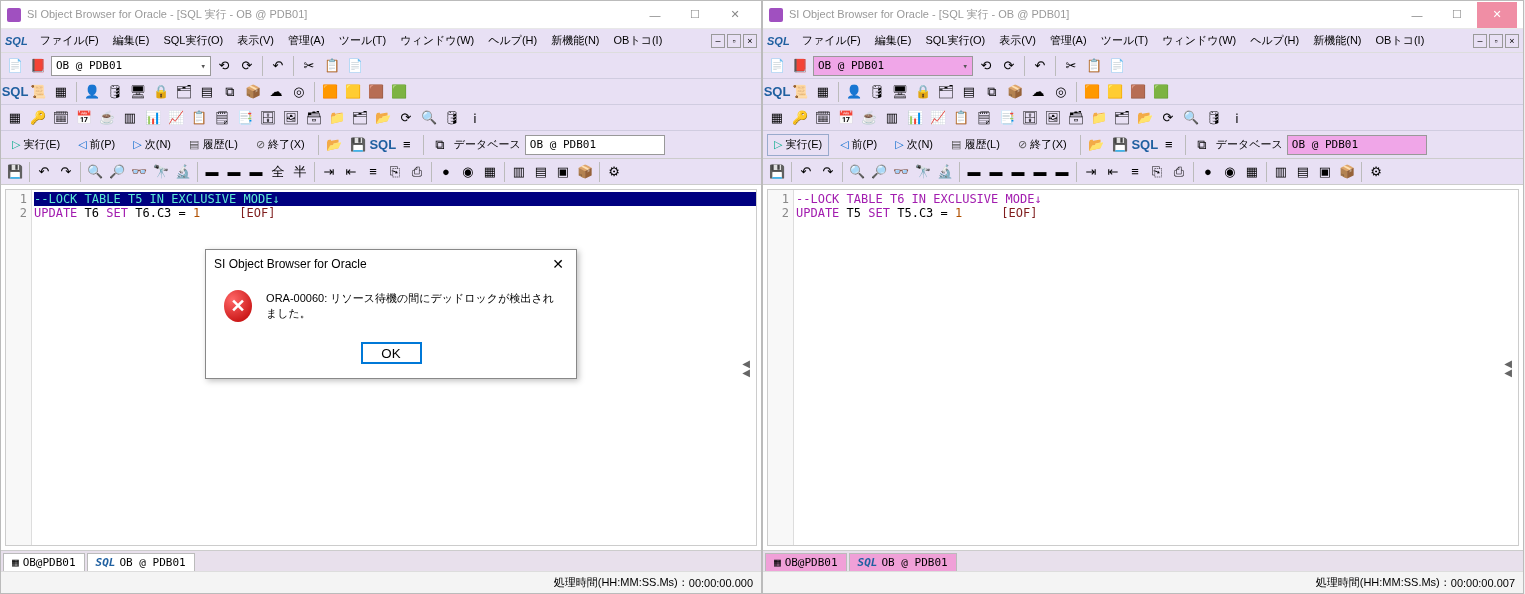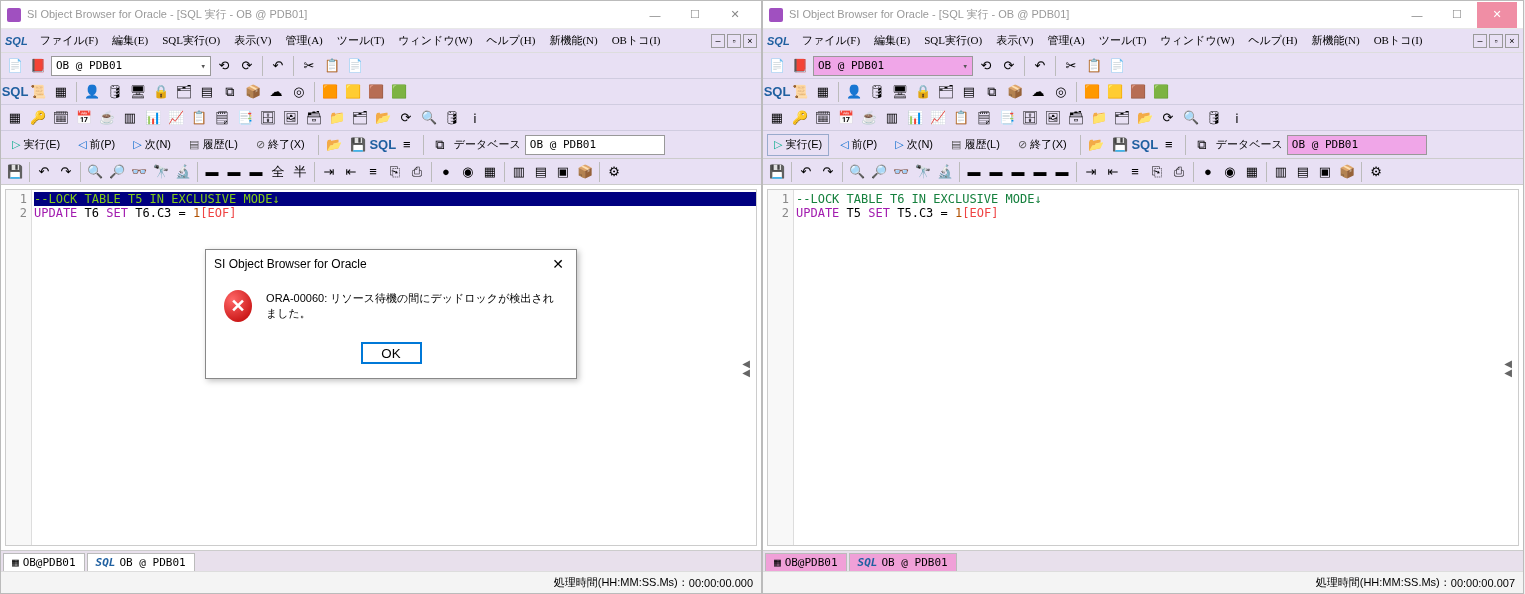--- a/index.html
+++ b/index.html
@@ -6,45 +6,45 @@
 body { font-family: "Meiryo UI", "MS Gothic", sans-serif; font-size: 11px; background: #f0f0f0; display: flex; width: 1525px; height: 594px; overflow: hidden; }
 .window { width: 762px; height: 594px; background: #fff; border: 1px solid #bbb; display: flex; flex-direction: column; position: relative; }
 .titlebar { height: 28px; background: #fff; display: flex; align-items: center; padding: 0 6px; border-bottom: 1px solid #e8e8e8; color: #999; }
 .titlebar .icon { width: 14px; height: 14px; background: #a050c0; border-radius: 2px; margin-right: 6px; display:inline-block; }
 .titlebar .title { flex: 1; font-size: 11px; }
 .winctl { display: flex; }
 .winctl div { width: 40px; height: 26px; display: flex; align-items: center; justify-content: center; color: #888; cursor: default; }
 .winctl .close.pink { background: #f08ea5; color: #fff; }
 .menubar { height: 24px; background: #e8e0f4; display: flex; align-items: center; padding: 0 4px; gap: 2px; border-bottom: 1px solid #ddd; }
 .menubar .sql-icon { color: #2060a0; font-weight: bold; font-style: italic; margin-right: 4px; }
-.menubar span.mi { padding: 2px 6px; cursor: default; font-family: Liberation Serif, serif; }
+.menubar span.mi { padding: 2px 6px; cursor: default; }
 .menubar .mdi { margin-left: auto; display: flex; gap: 2px; }
 .menubar .mdi div { width: 14px; height: 14px; border: 1px solid #999; font-size: 9px; display:flex; align-items:center; justify-content:center; }
 .toolbar { background: #e8e0f4; display: flex; align-items: center; padding: 2px 4px; gap: 3px; border-bottom: 1px solid #d0cce0; flex-wrap: wrap; min-height: 26px; }
 .tbtn { width: 20px; height: 20px; display: flex; align-items: center; justify-content: center; border: 1px solid transparent; cursor: default; font-size: 13px; }
 .sep { width: 1px; height: 20px; background: #bbb; margin: 0 2px; }
 .combo { height: 20px; border: 1px solid #999; background: #fff; font-family: monospace; font-size: 11px; padding: 0 18px 0 4px; position: relative; display: flex; align-items: center; min-width: 160px; }
 .combo.pink { background: #f0a6e8; }
 .combo::after { content: "▾"; position: absolute; right: 4px; font-size: 9px; color: #555; }
 .actionbar { background: #e8e0f4; display: flex; align-items: center; padding: 2px 4px; gap: 4px; border-bottom: 1px solid #ccc; height: 28px; }
 .abtn { display: flex; align-items: center; gap: 3px; padding: 2px 6px; border: 1px solid transparent; cursor: default; height: 22px; }
 .abtn .tri { font-size: 11px; }
 .abtn .tri.green { color: #0a8; }
 .abtn .tri.blue { color: #06c; }
 .abtn .doc { color: #555; }
 .dbfield { border: 1px solid #999; background: #fff; font-family: monospace; font-size: 11px; padding: 1px 4px; height: 20px; min-width: 140px; display:flex; align-items:center; }
 .dbfield.pink { background: #f0a6e8; }
 .editor-toolbar { background: #e8e0f4; display: flex; align-items: center; padding: 2px 4px; gap: 2px; border-bottom: 1px solid #ccc; height: 26px; }
 .editor-wrap { flex: 1; display: flex; border: 1px solid #ccc; margin: 4px; overflow: hidden; background:#fff; position:relative; }
 .gutter { width: 26px; background: #f8f8f8; border-right: 1px solid #ddd; text-align: right; padding: 2px 4px 0 0; font-family: monospace; font-size: 12px; color: #888; }
 .code { flex: 1; font-family: "MS Gothic", monospace; font-size: 12px; padding: 2px 0 0 2px; white-space: pre; overflow:auto; }
-.code .line1sel { background: #000080; color: #84cc16; display: block; }
-.code .comment { color: #15803d; }
+.code .line1sel { background: #000080; color: #5eead4; display: block; }
+.code .comment { color: #a21caf; }
 .code .kw { color: #a21caf; }
-.code .eof { color: #ef4444; }
+.code .eof { color: #7f1d1d; margin-left: 39px; }
 .code .num { color: #b05000; }
 .arrows { position:absolute; right:6px; top:50%; transform:translateY(-50%); font-size:10px; color:#666; line-height:9px; }
 .statusarea { border-top: 1px solid #ccc; }
 .tabs { height: 20px; background: #e8e0ec; display: flex; align-items: flex-end; padding-left: 2px; gap: 2px; }
 .tab { padding: 2px 8px; font-size: 11px; border: 1px solid #bbb; border-bottom: none; background: #fff; font-family: monospace; display:flex; align-items:center; gap:4px; }
 .tab.pink { background: #f0a0d8; }
 .tab .sqlmark { color: #2060a0; font-style: italic; font-weight: bold; }
 .statusbar { height: 22px; background: #f4f4f4; border-top: 1px solid #ddd; display: flex; align-items: center; padding: 0 8px; font-size: 11px; justify-content: flex-end; }
 
 .dialog { position: absolute; left: 204px; top: 248px; width: 372px; background: #fff; border: 1px solid #888; box-shadow: 2px 2px 6px rgba(0,0,0,.25); z-index: 50; }

